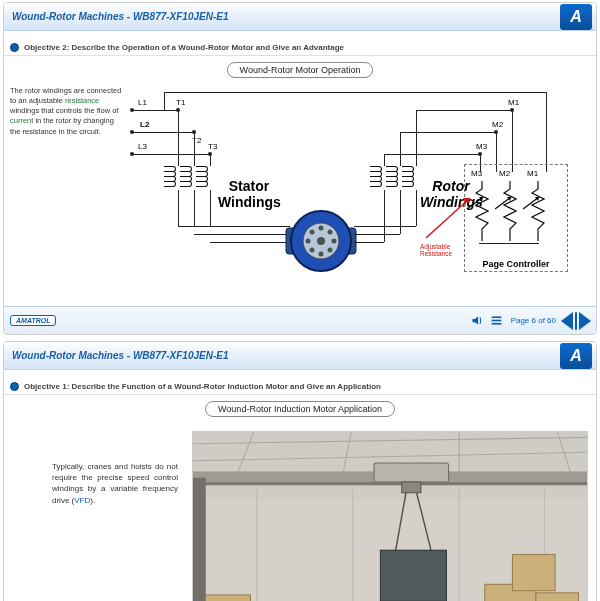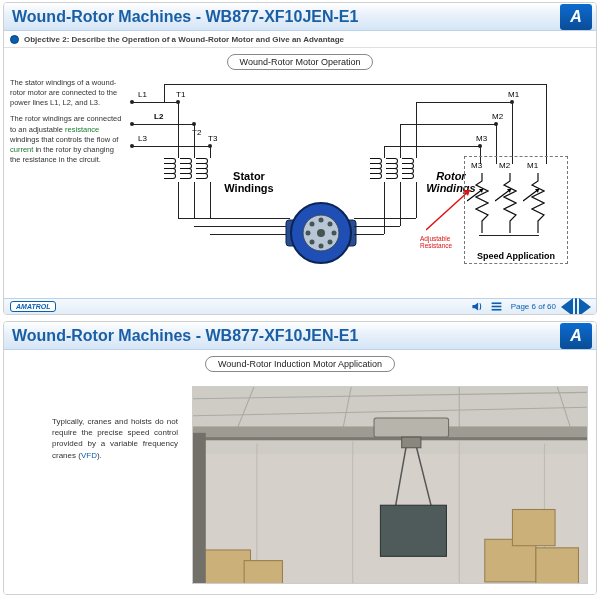--- a/index.html
+++ b/index.html
@@ -20,43 +20,45 @@
   .titlebar {
     display: flex;
     align-items: center;
     background: linear-gradient(#ffffff, #eaf2fb 40%, #d5e5f6);
     border-bottom: 1px solid #bcd2ea;
     height: 28px;
     padding: 0 4px 0 8px;
   }
   .titlebar-text {
     flex: 1;
-    font-size: 16px;
+    font-size: 10px;
     font-weight: bold;
     color: #1a5fa5;
+    font-style: italic;
   }
   .logo {
     width: 32px;
     height: 26px;
     background: linear-gradient(#0b6bcf,#0a4d97);
     border-radius: 3px;
     display: flex;
     align-items: center;
     justify-content: center;
     color: #fff;
     font-weight: bold;
     font-size: 16px;
     font-style: italic;
   }
   .objective-row {
     display: flex;
     align-items: center;
     border-bottom: 1px solid #e0e0e0;
     padding: 8px 6px;
     height: 16px;
+    margin-top: 8px;
   }
   .obj-bullet {
     width: 9px; height: 9px;
     border-radius: 50%;
     background: #0a5fb0;
     margin-right: 5px;
     flex-shrink: 0;
     border:1px solid #083f77;
   }
   .obj-text {
@@ -104,21 +106,21 @@
   .hwire { height:1px; }
   .vwire { width:1px; }
   .term-dot { position:absolute; width:4px; height:4px; border-radius:50%; background:#222; transform:translate(-50%,-50%);}
   .lbl { position:absolute; font-size:8px; color:#000; }
   .coil { position:absolute; height:12px; display:flex; }
   .loop { width:6px; height:12px; border:1px solid #111; border-bottom:none; border-radius:6px 6px 0 0; margin-right:-1px; }
   .winding-box {
     position:absolute;
     width:62px;
     text-align:center;
-    font-size:11px;
+    font-size:14px;
     font-weight:bold;
     color:#000;
   }
   .motor-svg { position:absolute; }
   .speed-ctrl {
     position:absolute;
     border:1px dashed #777;
     font-size:8px;
   }
   .speed-ctrl .sc-title {
@@ -131,21 +133,21 @@
   .resistor {
     position:absolute;
   }
   .adj-lbl { position:absolute; font-size:6.5px; color:#d11; line-height:1; }
   .kw { color:#1a7a2f; }
   
   .footer {
     display:flex;
     align-items:center;
     border-top:1px solid #bcd2ea;
-    height:16px;
+    height:28px;
     padding: 0 4px 0 6px;
     background: linear-gradient(#f5f9fe,#e2edf8);
   }
   .brand-badge {
     border:1px solid #0a5fb0;
     border-radius:3px;
     padding:1px 5px;
     font-size:7px;
     color:#0a5fb0;
     font-style:italic;
@@ -201,36 +203,35 @@
       </div>
   </div>
   <div class="objective-row">
     <div class="obj-bullet"></div>
     <div class="obj-text">Objective 2: Describe the Operation of a Wound-Rotor Motor and Give an Advantage</div>
   </div>
   <div class="content">
     <div class="pill-wrap"><span class="pill">Wound-Rotor Motor Operation</span></div>
     <div class="s1-body">
       <div class="s1-text">
-        <p>The stator windings of a wound-rotor motor are connected to the power lines L1, L2, and L3.</p>
         <p>
           <span>The rotor windings are connected to an adjustable </span><span class="kw">resistance</span><span> windings that controls the flow of </span><span class="kw">current</span><span> in the rotor by changing the resistance in the circuit.</span>
         </p>
       </div>
 
       <div class="s1-diagram">
 
         <div class="wire hwire" style="left:34px; top:6px; width:382px;"></div>
 
         <div class="term-dot" style="left:2px; top:24px;"></div>
         <div class="wire hwire" style="left:2px; top:24px; width:46px;"></div>
         <div class="lbl" style="left:8px; top:12px;">L1</div>
         <div class="term-dot" style="left:2px; top:46px;"></div>
         <div class="wire hwire" style="left:2px; top:46px; width:62px;"></div>
-        <div class="lbl" style="left:24px; top:34px;font-weight:bold;">L2</div>
+        <div class="lbl" style="left:10px; top:34px;font-weight:bold;">L2</div>
         <div class="term-dot" style="left:2px; top:68px;"></div>
         <div class="wire hwire" style="left:2px; top:68px; width:78px;"></div>
         <div class="lbl" style="left:8px; top:56px;">L3</div>
 
         <div class="lbl" style="left:46px; top:12px;">T1</div>
         <div class="lbl" style="left:62px; top:50px;">T2</div>
         <div class="lbl" style="left:78px; top:56px;">T3</div>
         <div class="term-dot" style="left:48px; top:24px;"></div>
         <div class="term-dot" style="left:64px; top:46px;"></div>
         <div class="term-dot" style="left:80px; top:68px;"></div>
@@ -351,21 +352,21 @@
           <svg style="position:absolute; left:30px; top:30px;" width="20" height="16">
               <line x1="0" y1="14" x2="16" y2="2" stroke="#000" stroke-width="1.2"></line>
               <polygon points="16,2 12,2 15,6" fill="#000"></polygon>
             </svg>
           <svg style="position:absolute; left:58px; top:30px;" width="20" height="16">
               <line x1="0" y1="14" x2="16" y2="2" stroke="#000" stroke-width="1.2"></line>
               <polygon points="16,2 12,2 15,6" fill="#000"></polygon>
             </svg>
 
           <div class="wire hwire" style="left:14px; top:78px; width:60px;"></div>
-          <div class="sc-title">Speed Application</div>
+          <div class="sc-title">Page Controller</div>
         </div>
 
         <svg style="position:absolute; left:296px; top:106px;" width="50" height="50">
           <line x1="0" y1="46" x2="44" y2="6" stroke="#d11" stroke-width="1.4"></line>
           <polygon points="44,6 37,6 42,12" fill="#d11"></polygon>
         </svg>
         <div class="adj-lbl" style="left:290px; top:158px; width:40px;">Adjustable Resistance</div>
 
         <div class="wire vwire" style="left:34px; top:6px; height:18px;"></div>
         <div class="wire hwire" style="left:34px; top:24px; width:14px;"></div>
@@ -395,26 +396,30 @@
   </div>
 </div>
 
 <div class="slide">
   <div class="titlebar">
     <div class="titlebar-text">Wound-Rotor Machines - WB877-XF10JEN-E1</div>
     <div class="logo">
         <span>A</span>
       </div>
   </div>
+  <div class="objective-row">
+    <div class="obj-bullet"></div>
+    <div class="obj-text">Objective 1: Describe the Function of a Wound-Rotor Induction Motor and Give an Application</div>
+  </div>
   <div class="content">
     <div class="pill-wrap"><span class="pill">Wound-Rotor Induction Motor Application</span></div>
     <div class="s2-body">
       <div class="s2-text">
         <p>
-          <span>Typically, cranes and hoists do not require the precise speed control provided by a variable frequency cranes (</span><span class="link">VFD</span><span>).</span>
+          <span>Typically, cranes and hoists do not require the precise speed control windings by a variable frequency drive (</span><span class="link">VFD</span><span>).</span>
         </p>
       </div>
       <div class="s2-img">
         <svg width="100%" height="100%" viewBox="0 0 370 198" preserveAspectRatio="xMidYMid slice">
 
           <rect x="0" y="0" width="370" height="198" fill="#d5d1ca"></rect>
           <rect x="0" y="0" width="370" height="70" fill="#cfccc6"></rect>
 
           <g stroke="#aaa9a3" stroke-width="1">
             <line x1="0" y1="18" x2="370" y2="12"></line>

